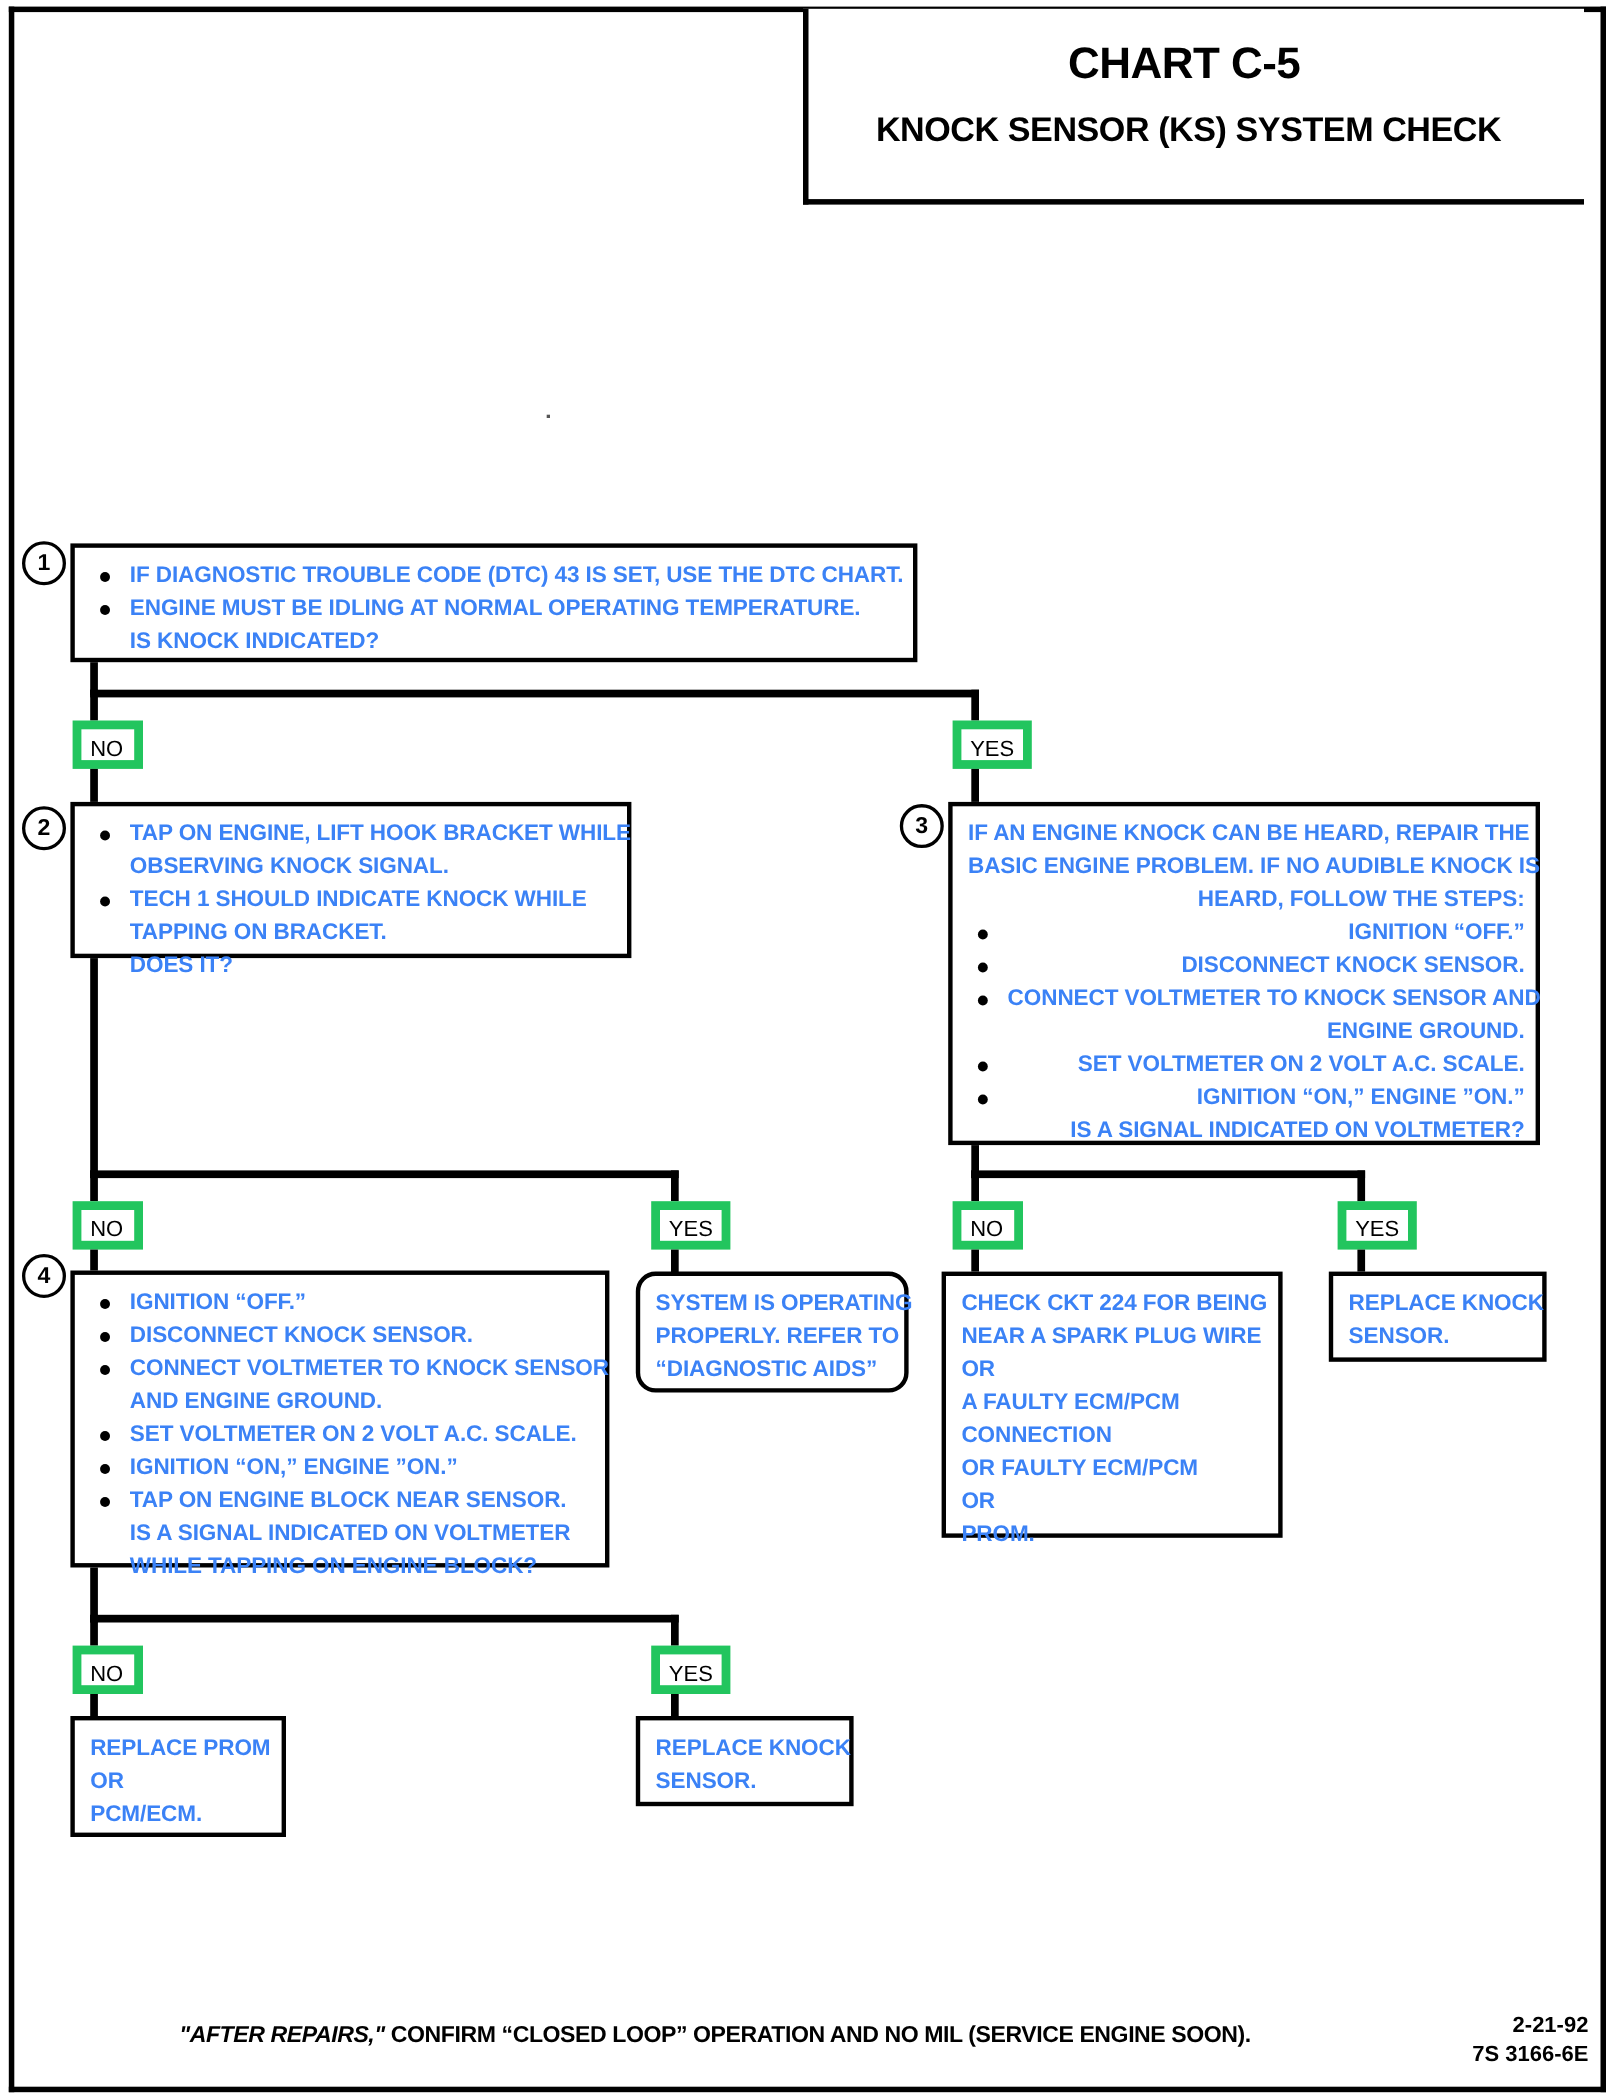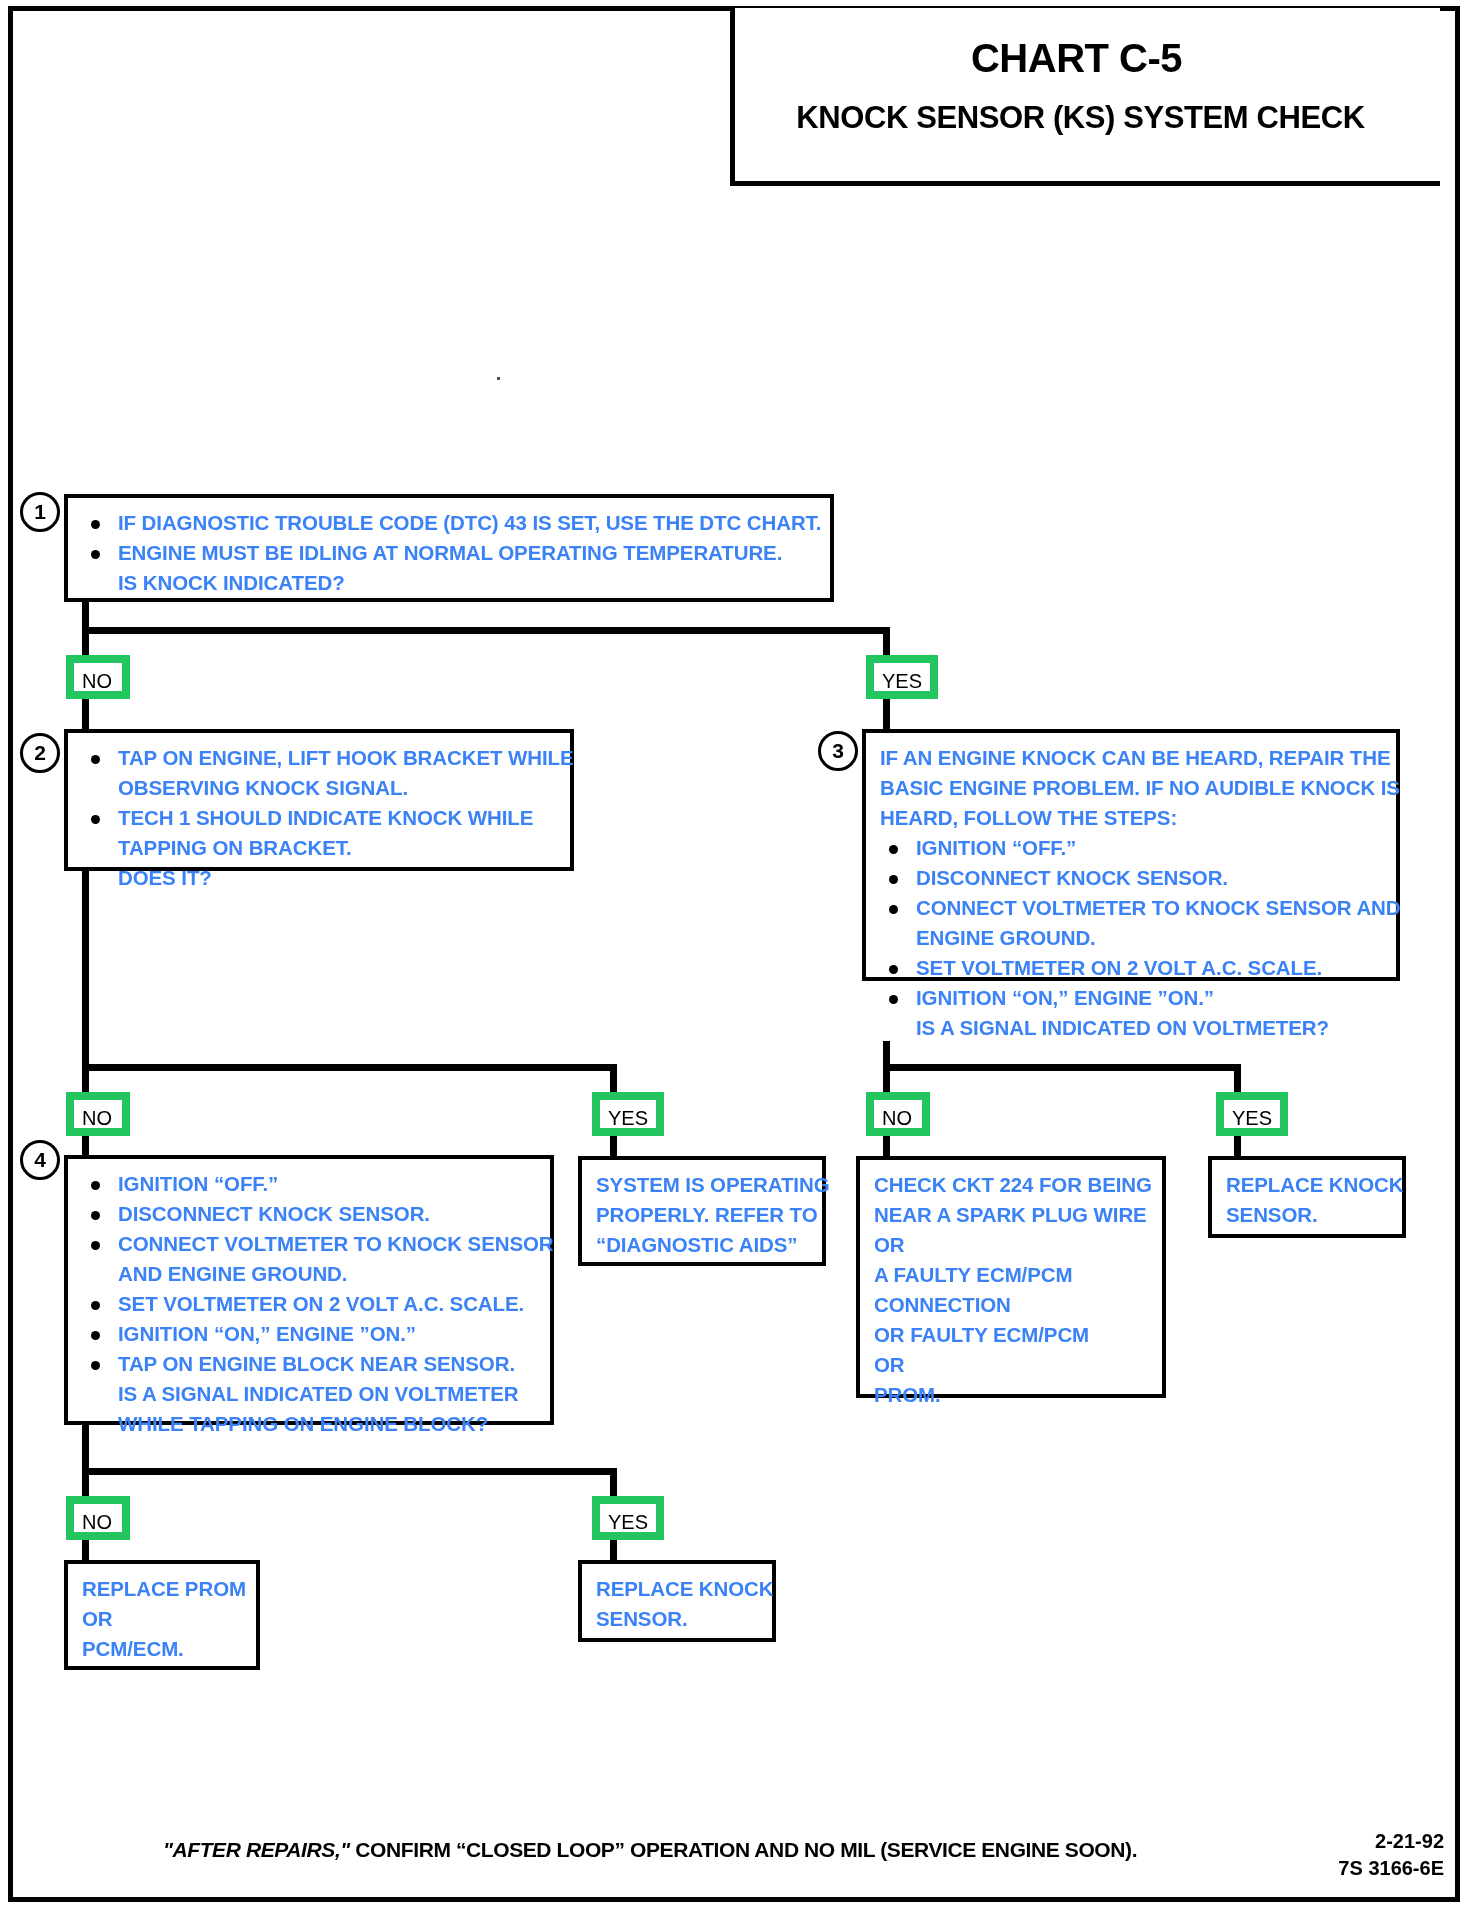--- a/index.html
+++ b/index.html
@@ -196,21 +196,21 @@
     <div class="box-inner">
       <div class="line bl">TAP ON ENGINE, LIFT HOOK BRACKET WHILE</div>
       <div class="line cont">OBSERVING KNOCK SIGNAL.</div>
       <div class="line bl">TECH 1 SHOULD INDICATE KNOCK WHILE</div>
       <div class="line cont">TAPPING ON BRACKET.</div>
       <div class="line cont">DOES IT?</div>
     </div>
   </div>
 
   <div class="step-circle" style="left:818px; top:731px;">3</div>
-  <div class="box" style="left:862px; top:729px; width:538px; height:252px;">
+  <div class="box" style="left:862px; top:729px; width:538px; height:312px;text-align:right;">
     <div class="box-inner">
       <div class="line pl">IF AN ENGINE KNOCK CAN BE HEARD, REPAIR THE</div>
       <div class="line pl">BASIC ENGINE PROBLEM.  IF NO AUDIBLE KNOCK IS</div>
       <div class="line pl">HEARD, FOLLOW THE STEPS:</div>
       <div class="line bl">IGNITION “OFF.”</div>
       <div class="line bl">DISCONNECT KNOCK SENSOR.</div>
       <div class="line bl">CONNECT VOLTMETER TO KNOCK SENSOR AND</div>
       <div class="line cont">ENGINE GROUND.</div>
       <div class="line bl">SET VOLTMETER ON 2 VOLT A.C. SCALE.</div>
       <div class="line bl">IGNITION “ON,” ENGINE ”ON.”</div>
@@ -248,21 +248,21 @@
       <div class="line bl">CONNECT VOLTMETER TO KNOCK SENSOR</div>
       <div class="line cont">AND ENGINE GROUND.</div>
       <div class="line bl">SET VOLTMETER ON 2 VOLT A.C. SCALE.</div>
       <div class="line bl">IGNITION “ON,” ENGINE ”ON.”</div>
       <div class="line bl">TAP ON ENGINE BLOCK NEAR SENSOR.</div>
       <div class="line cont">IS A SIGNAL INDICATED ON VOLTMETER</div>
       <div class="line cont">WHILE TAPPING ON ENGINE BLOCK?</div>
     </div>
   </div>
 
-  <div class="box" style="left:578px; top:1156px; width:248px; height:110px;">
+  <div class="box" style="left:578px; top:1156px; width:248px; height:110px;border-radius:18px;">
     <div class="box-inner">
       <div class="line pl">SYSTEM IS OPERATING</div>
       <div class="line pl">PROPERLY.  REFER TO</div>
       <div class="line pl">“DIAGNOSTIC AIDS”</div>
     </div>
   </div>
 
   <div class="box" style="left:856px; top:1156px; width:310px; height:242px;">
     <div class="box-inner">
       <div class="line pl">CHECK CKT 224 FOR BEING</div>

